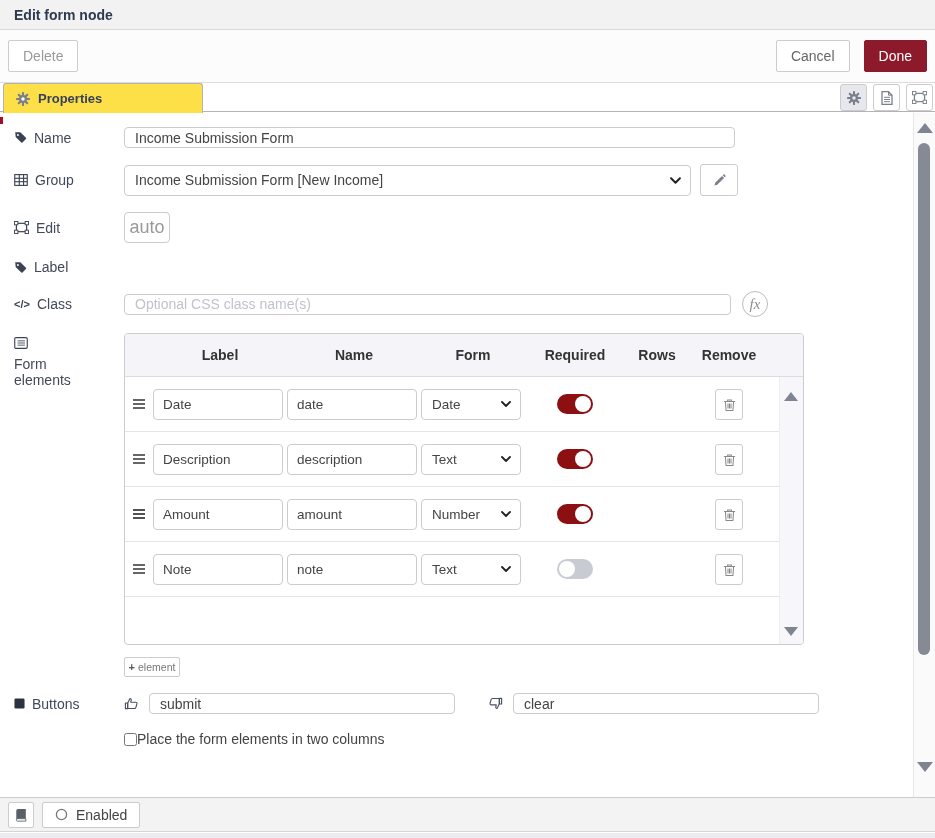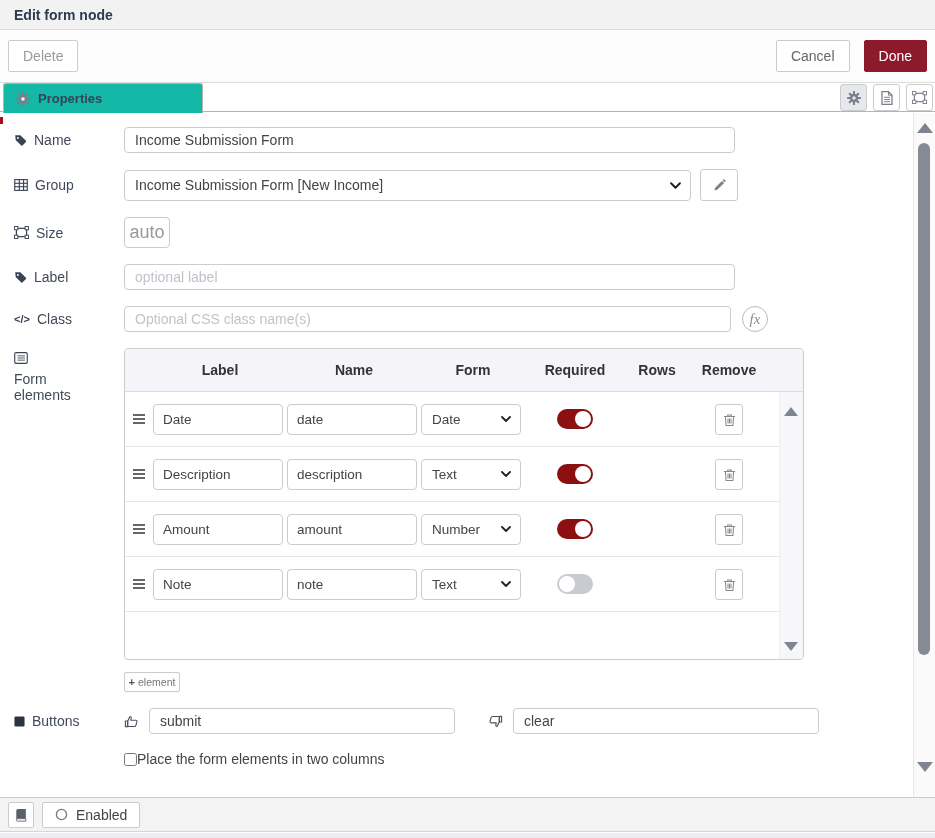--- a/index.html
+++ b/index.html
@@ -14,40 +14,40 @@
   
   .toolbar { height:53px; background:#fcfcfc; border-bottom:1px solid #ddd; position:relative; }
   .btn { height:32px; padding:0 14px; background:#fff; border:1px solid #ccc; border-radius:2px;
     font-family:"Liberation Sans",sans-serif; font-size:14px; color:#666; cursor:pointer; }
   .btn-delete { position:absolute; left:8px; top:10px; color:#9a9a9a; }
   .toolbar-right { position:absolute; right:8px; top:10px; display:flex; gap:14px; }
   .btn-red { background:#8c1a2b; border-color:#8c1a2b; color:#fff; }
 
   
   .tab-bar { height:29px; background:#fff; border-bottom:1px solid #b3b3b3; position:relative; z-index:3; }
-  .tab { position:absolute; left:3px; top:0; width:200px; height:30px; background:#14b8a6;
+  .tab { position:absolute; left:3px; top:0; width:200px; height:30px; background:#fde047;
     border:1px solid #b3b3b3; border-bottom:0; border-radius:3px 3px 0 0;
     display:flex; align-items:center; gap:8px; padding-left:12px;
     font-size:13px; font-weight:bold; color:#36425c; cursor:pointer; }
   .tab-tools { position:absolute; right:2px; top:1px; display:flex; gap:6px; }
   .tool-btn { width:27px; height:27px; background:#fff; border:1px solid #ccc; border-radius:3px;
     display:flex; align-items:center; justify-content:center; color:#7a7f8a; cursor:pointer; }
   .tool-btn.active { background:#e6e8ee; }
   .red-tick { position:absolute; left:0; top:117px; width:3px; height:7px; background:#a50e1e; z-index:4; }
 
   
   .content { position:absolute; top:113px; left:0; right:0; height:684px; background:#fff; overflow:hidden; }
   .row { display:flex; align-items:center; margin:0 0 16px 14px; }
   .row.first { margin-top:14px; }
   .row-label { width:110px; flex:0 0 110px; font-size:14px; color:#41495a;
     display:flex; align-items:center; gap:7px; }
   .row-label .lbl-icon { color:#3b4254; display:inline-flex; }
   .row.top-align { align-items:flex-start; }
   .row.top-align .row-label { margin-top:4px; flex-wrap:wrap; }
-  .ti { height:21px; border:1px solid #ccc; border-radius:4px; padding:12px 10px; font-size:14px;
+  .ti { height:21px; border:1px solid #ccc; border-radius:4px; padding:0 10px; font-size:14px;
     color:#444; font-family:"Liberation Sans",sans-serif; background:#fff; outline:none; }
   .ti::placeholder { color:#c0c3cc; }
   .w611 { width:611px; } .w607 { width:607px; } .w306 { width:306px; }
 
   .select { height:31px; border:1px solid #ccc; border-radius:4px; background:#fff;
     display:flex; align-items:center; justify-content:space-between;
     padding:0 9px 0 10px; font-size:14px; color:#444; cursor:pointer; }
   .select-group { width:567px; }
   .sq-btn { width:38px; height:32px; background:#fff; border:1px solid #ccc; border-radius:3px;
     display:flex; align-items:center; justify-content:center; color:#7a7f8a; cursor:pointer; margin-left:9px; }
@@ -240,36 +240,35 @@
       <div class="row-label">
         <span class="lbl-icon">
           <svg width="15" height="13" viewBox="0 0 16 14" stroke="currentColor" fill="none">
             <rect x="2.5" y="2.5" width="11" height="9" stroke-width="1.3"></rect>
             <rect x="0.5" y="0.5" width="3.6" height="3.6" fill="#fff"></rect>
               <rect x="11.9" y="0.5" width="3.6" height="3.6" fill="#fff"></rect>
             <rect x="0.5" y="9.9" width="3.6" height="3.6" fill="#fff"></rect>
               <rect x="11.9" y="9.9" width="3.6" height="3.6" fill="#fff"></rect>
           </svg>
         </span>
-        <span>Size</span>
+        <span>Edit</span>
       </div>
       <button class="btn-auto">auto</button>
     </div>
 
     <div class="row">
       <div class="row-label">
         <span class="lbl-icon">
           <svg width="13" height="13" viewBox="0 0 16 16">
               <path d="M1.5 1.5h5.9c.3 0 .5.1.7.3l6.6 6.6c.4.4.4 1 0 1.4l-4.3 4.3c-.4.4-1 .4-1.4 0L2.3 7.6a1 1 0 0 1-.3-.7z" fill="currentColor"></path>
               <circle cx="4.8" cy="4.8" r="1.2" fill="#fff"></circle>
             </svg>
         </span>
         <span>Label</span>
       </div>
-      <input class="ti w611" type="text" placeholder="optional label" style="">
     </div>
 
     <div class="row">
       <div class="row-label">
         <span class="lbl-icon" style="font-size:11px;font-weight:bold;color:#3b4254;">&lt;/&gt;</span>
         <span>Class</span>
       </div>
       <input class="ti w607" type="text" placeholder="Optional CSS class name(s)" style="">
       <div class="fx-badge">fx</div>
     </div>

